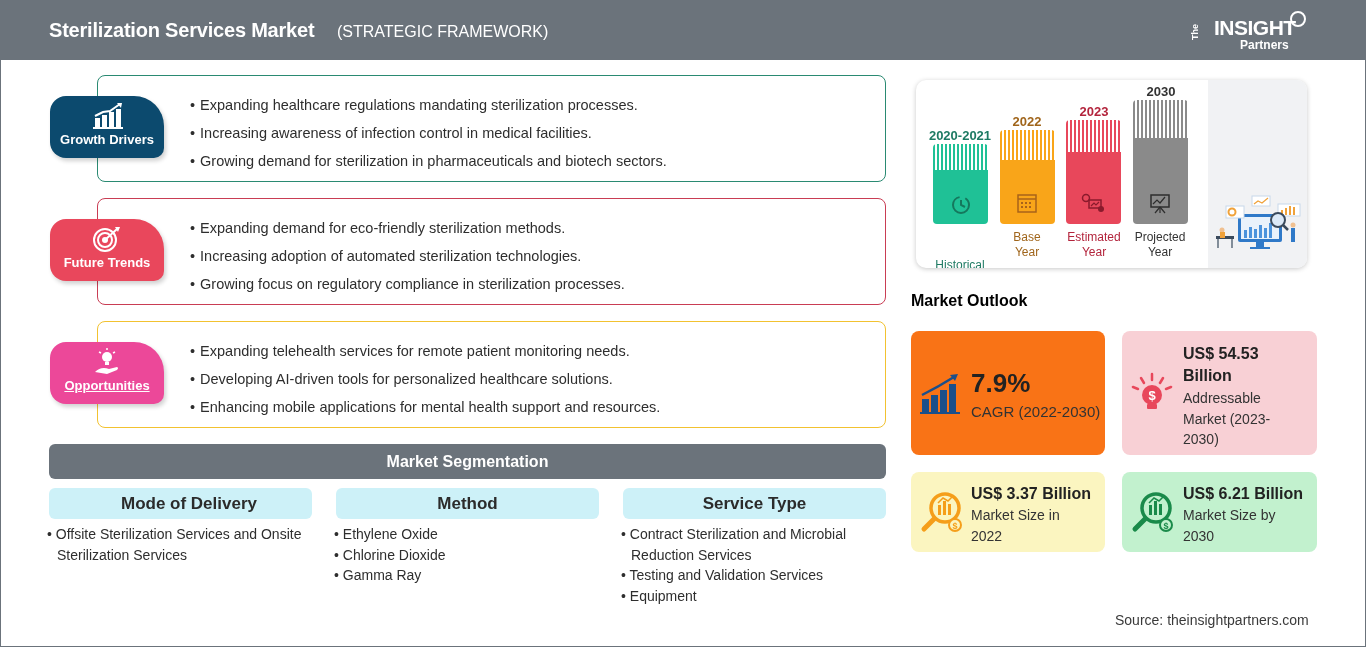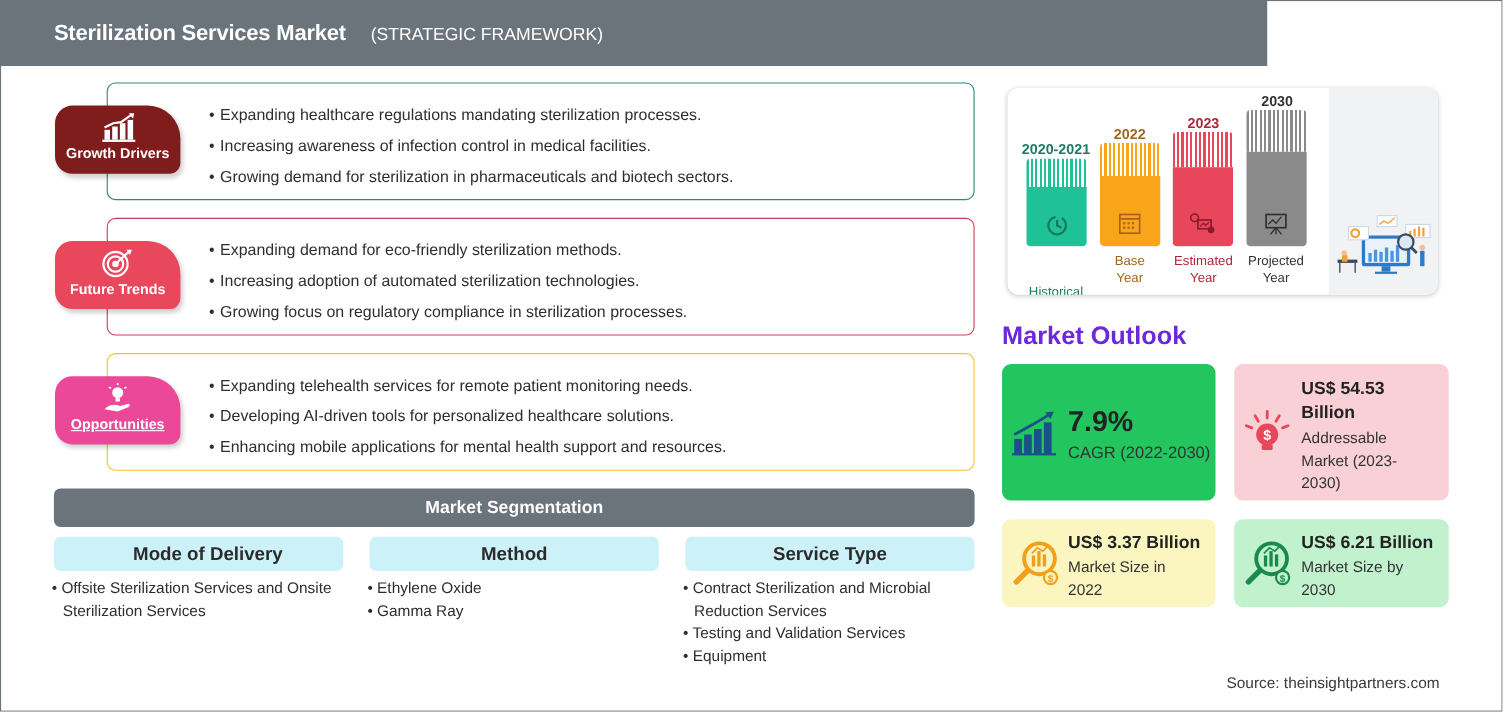--- a/index.html
+++ b/index.html
@@ -2,40 +2,40 @@
 <html><head>
 <meta charset="utf-8">
 <style>
   * { box-sizing: border-box; margin: 0; padding: 0; }
   html, body { width: 1366px; height: 647px; overflow: hidden; background: #ffffff; }
   body { font-family: "Liberation Sans", "DejaVu Sans", sans-serif; color: #2b2b2b; position: relative; }
 
   .frame { position: absolute; left: 0; top: 0; width: 1366px; height: 647px; border: 1px solid #6b737b; }
 
   
-  .header { position: absolute; left: 0; top: 0; width: 1152px; height: 60px; background: #6b737b; }
+  .header { position: absolute; left: 0; top: 0; width: 1366px; height: 60px; background: #6b737b; }
   .header .title { position: absolute; left: 49px; top: 19px; font-size: 20px; font-weight: bold; color: #ffffff; letter-spacing: -0.2px; }
   .header .subtitle { position: absolute; left: 337px; top: 23px; font-size: 16px; color: #ffffff; }
   .logo { position: absolute; left: 1190px; top: 10px; width: 120px; height: 44px; color: #fff; }
   .logo .the { position: absolute; left: 0; top: 12px; font-size: 9px; transform: rotate(-90deg); transform-origin: left top; top: 30px; font-weight: bold; }
   .logo .insight { position: absolute; left: 10px; top: 6px; font-size: 21px; font-weight: bold; letter-spacing: -0.5px; margin-left: 14px; }
   .logo .partners { position: absolute; left: 50px; top: 28px; font-size: 12px; font-weight: bold; }
   .logo .ring { position: absolute; left: 100px; top: 1px; width: 16px; height: 16px; border: 2px solid #fff; border-radius: 50%; }
 
   
   .fw-box { position: absolute; left: 97px; width: 789px; border-radius: 8px; border: 1.2px solid; background: #fff; }
   .fw-box.green { top: 75px; height: 107px; border-color: #2a8a72; }
   .fw-box.red { top: 198px; height: 107px; border-color: #c93d54; }
   .fw-box.orange { top: 321px; height: 107px; border-color: #f2c230; }
   .fw-box ul { list-style: none; position: absolute; left: 92px; top: 19px; }
   .fw-box li { font-size: 14.5px; color: #2e2e2e; height: 28px; line-height: 20px; }
   .fw-box li::before { content: "•"; margin-right: 5px; }
 
   .badge { position: absolute; left: 50px; width: 114px; height: 62px; border-radius: 16px 30px 10px 16px; color: #fff; text-align: center; box-shadow: 2px 3px 4px rgba(0,0,0,0.18); }
-  .badge.green { top: 96px; background: #7f1d1d; }
+  .badge.green { top: 96px; background: #0c4a6e; }
   .badge.red { top: 219px; background: #e9475c; }
   .badge.orange { top: 342px; background: #ec4899; text-decoration: underline; }
   .badge .icon { display: block; height: 28px; margin-top: 6px; }
   .badge .label { display: block; font-size: 13px; font-weight: bold; margin-top: 2px; }
 
   
   .seg-bar { position: absolute; left: 49px; top: 444px; width: 837px; height: 35px; background: #6b737b; border-radius: 6px; color: #fff; font-size: 16px; font-weight: bold; text-align: center; line-height: 35px; }
   .seg-head { position: absolute; top: 488px; width: 263px; height: 31px; background: #cdf1f8; border-radius: 6px; text-align: center; line-height: 31px; font-size: 17px; font-weight: bold; color: #2b2b2b; }
   .seg-list { position: absolute; top: 524px; list-style: none; font-size: 14px; color: #2e2e2e; line-height: 20.5px; }
   .seg-list li { padding-left: 10px; text-indent: -10px; }
@@ -47,23 +47,23 @@
   .forecast-panel .ftext { position: absolute; left: 0; top: 19px; width: 99px; text-align: center; font-size: 13px; color: #3a3a3a; line-height: 16.5px; }
   .forecast-art { position: absolute; left: 4px; top: 112px; width: 92px; height: 62px; }
   .tl-year { position: absolute; font-size: 13px; font-weight: bold; width: 90px; text-align: center; }
   .tl-bar { position: absolute; width: 55px; border-radius: 4px; overflow: hidden; }
   .tl-bar .stripes { position: absolute; left: 0; top: 0; width: 100%; }
   .tl-bar .solid { position: absolute; left: 0; bottom: 0; width: 100%; }
   .tl-label { position: absolute; width: 80px; text-align: center; font-size: 12px; line-height: 15px; }
   .tl-icon { position: absolute; left: 14px; width: 26px; height: 22px; }
 
   
-  .mo-title { position: absolute; left: 911px; top: 292px; font-size: 23px; font-weight: bold; color: #6d28d9; }
+  .mo-title { position: absolute; left: 911px; top: 292px; font-size: 16px; font-weight: bold; color: #000000; }
   .card { position: absolute; border-radius: 8px; }
-  .card.blue { left: 911px; top: 331px; width: 194px; height: 124px; background: #22c55e; }
+  .card.blue { left: 911px; top: 331px; width: 194px; height: 124px; background: #f97316; }
   .card.pink { left: 1122px; top: 331px; width: 195px; height: 124px; background: #f8d0d5; }
   .card.yellow { left: 911px; top: 472px; width: 194px; height: 80px; background: #fbf5c0; }
   .card.mint { left: 1122px; top: 472px; width: 195px; height: 80px; background: #c2f1ce; }
   .card .big { font-weight: bold; color: #222; }
   .card .small { font-size: 14px; color: #333; line-height: 20.5px; }
 
   .source { position: absolute; left: 1115px; top: 612px; font-size: 14px; color: #3a3a3a; }
 </style>
 </head>
 <body>
@@ -141,20 +141,21 @@
 <div class="seg-bar">Market Segmentation</div>
 
 <div class="seg-head" style="left:49px;padding-left:17px;">Mode of Delivery</div>
 <ul class="seg-list" style="left:47px; width:270px;">
   <li>Offsite Sterilization Services and Onsite Sterilization Services</li>
 </ul>
 
 <div class="seg-head" style="left:336px;">Method</div>
 <ul class="seg-list" style="left:334px; width:260px;">
   <li>Ethylene Oxide</li>
+  <li>Chlorine Dioxide</li>
   <li>Gamma Ray</li>
 </ul>
 
 <div class="seg-head" style="left:623px;">Service Type</div>
 <ul class="seg-list" style="left:621px; width:250px;">
   <li>Contract Sterilization and Microbial Reduction Services</li>
   <li>Testing and Validation Services</li>
   <li>Equipment</li>
 </ul>
 

